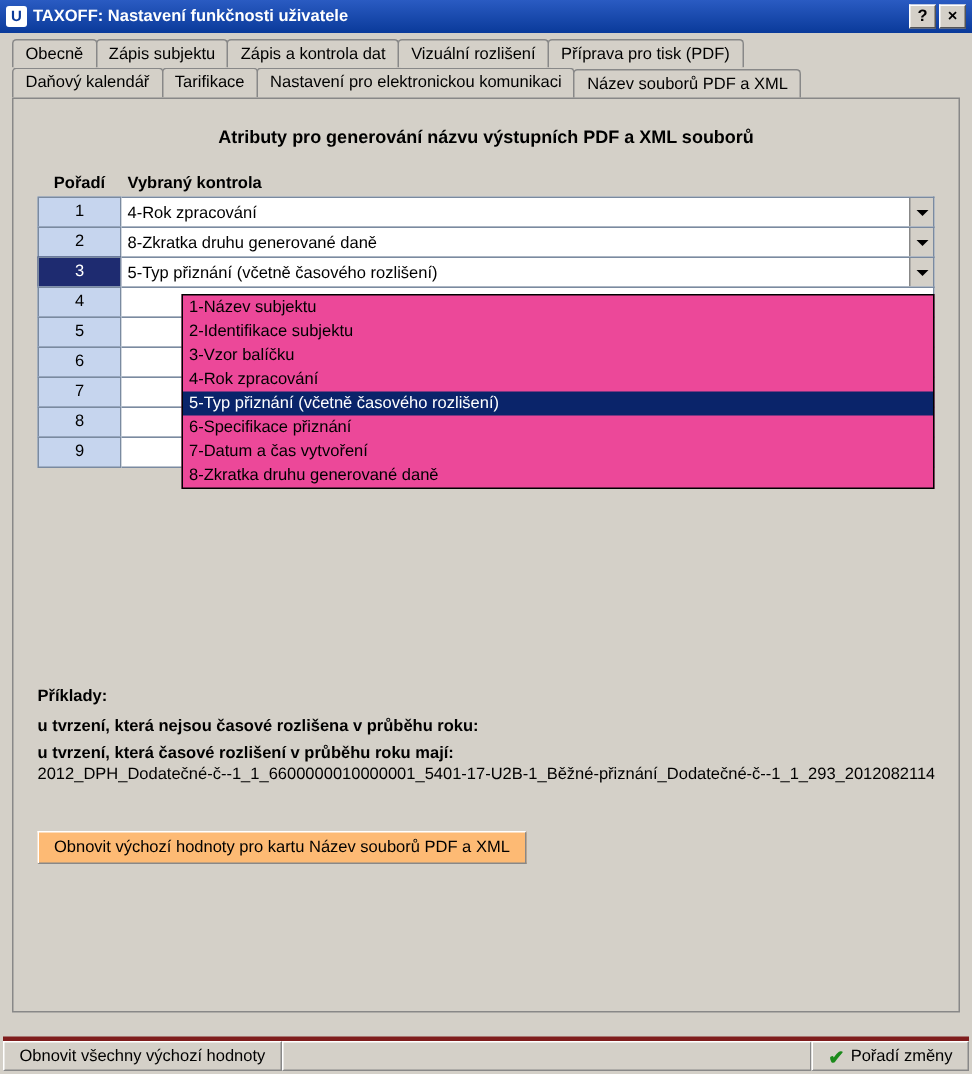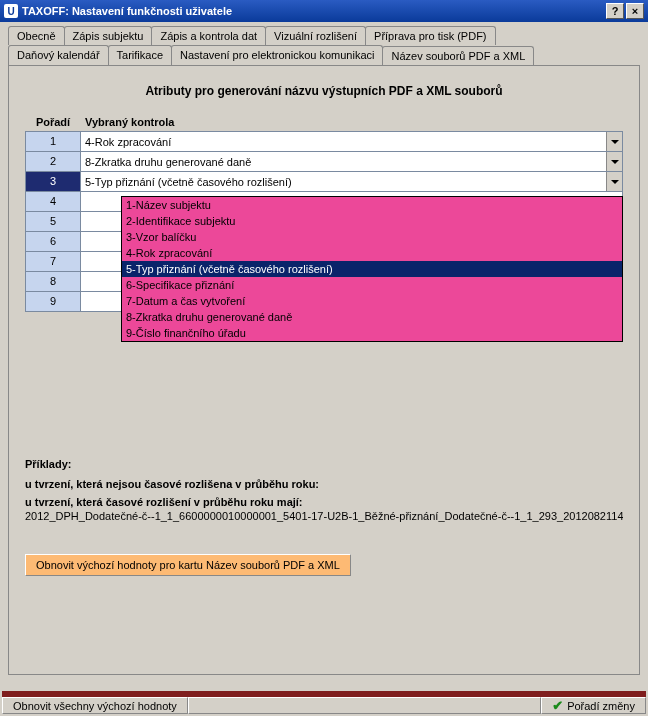--- a/index.html
+++ b/index.html
@@ -146,21 +146,21 @@
     border:1px solid #888;
     border-top-color:#fff; border-left-color:#fff;
     background:#fdba74;
     padding:4px 10px;
     font-size:11px;
     cursor:default;
     display:inline-block;
   }
   .bottom-bar {
     height:26px;
-    border-top:6px solid #7f1d1d;
+    border-top:3px solid #7f1d1d;
     display:flex;
     align-items:stretch;
     background:#D4D0C8;
   }
   .bottom-btn {
     border:1px solid #888;
     border-top-color:#fff; border-left-color:#fff;
     background:#D4D0C8;
     padding:0 10px;
     display:flex; align-items:center; gap:4px;
@@ -265,21 +265,20 @@
           </div>
           <div class="dropdown">
             <div class="dropdown-item">1-Název subjektu</div>
             <div class="dropdown-item">2-Identifikace subjektu</div>
             <div class="dropdown-item">3-Vzor balíčku</div>
             <div class="dropdown-item">4-Rok zpracování</div>
             <div class="dropdown-item hl">5-Typ přiznání (včetně časového rozlišení)</div>
             <div class="dropdown-item">6-Specifikace přiznání</div>
             <div class="dropdown-item">7-Datum a čas vytvoření</div>
             <div class="dropdown-item">8-Zkratka druhu generované daně</div>
-            <div class="dropdown-item">9-Číslo finančního úřadu</div>
           </div>
         </div>
 
       <div class="examples">
         <div class="ex-title">Příklady:</div>
         <div class="ex-sub">u tvrzení, která nejsou časové rozlišena v průběhu roku:</div>
         <div class="ex-sub">u tvrzení, která časové rozlišení v průběhu roku mají:</div>
         <div class="ex-line">2012_DPH_Dodatečné-č--1_1_6600000010000001_5401-17-U2B-1_Běžné-přiznání_Dodatečné-č--1_1_293_20120821141544</div>
       </div>
 

